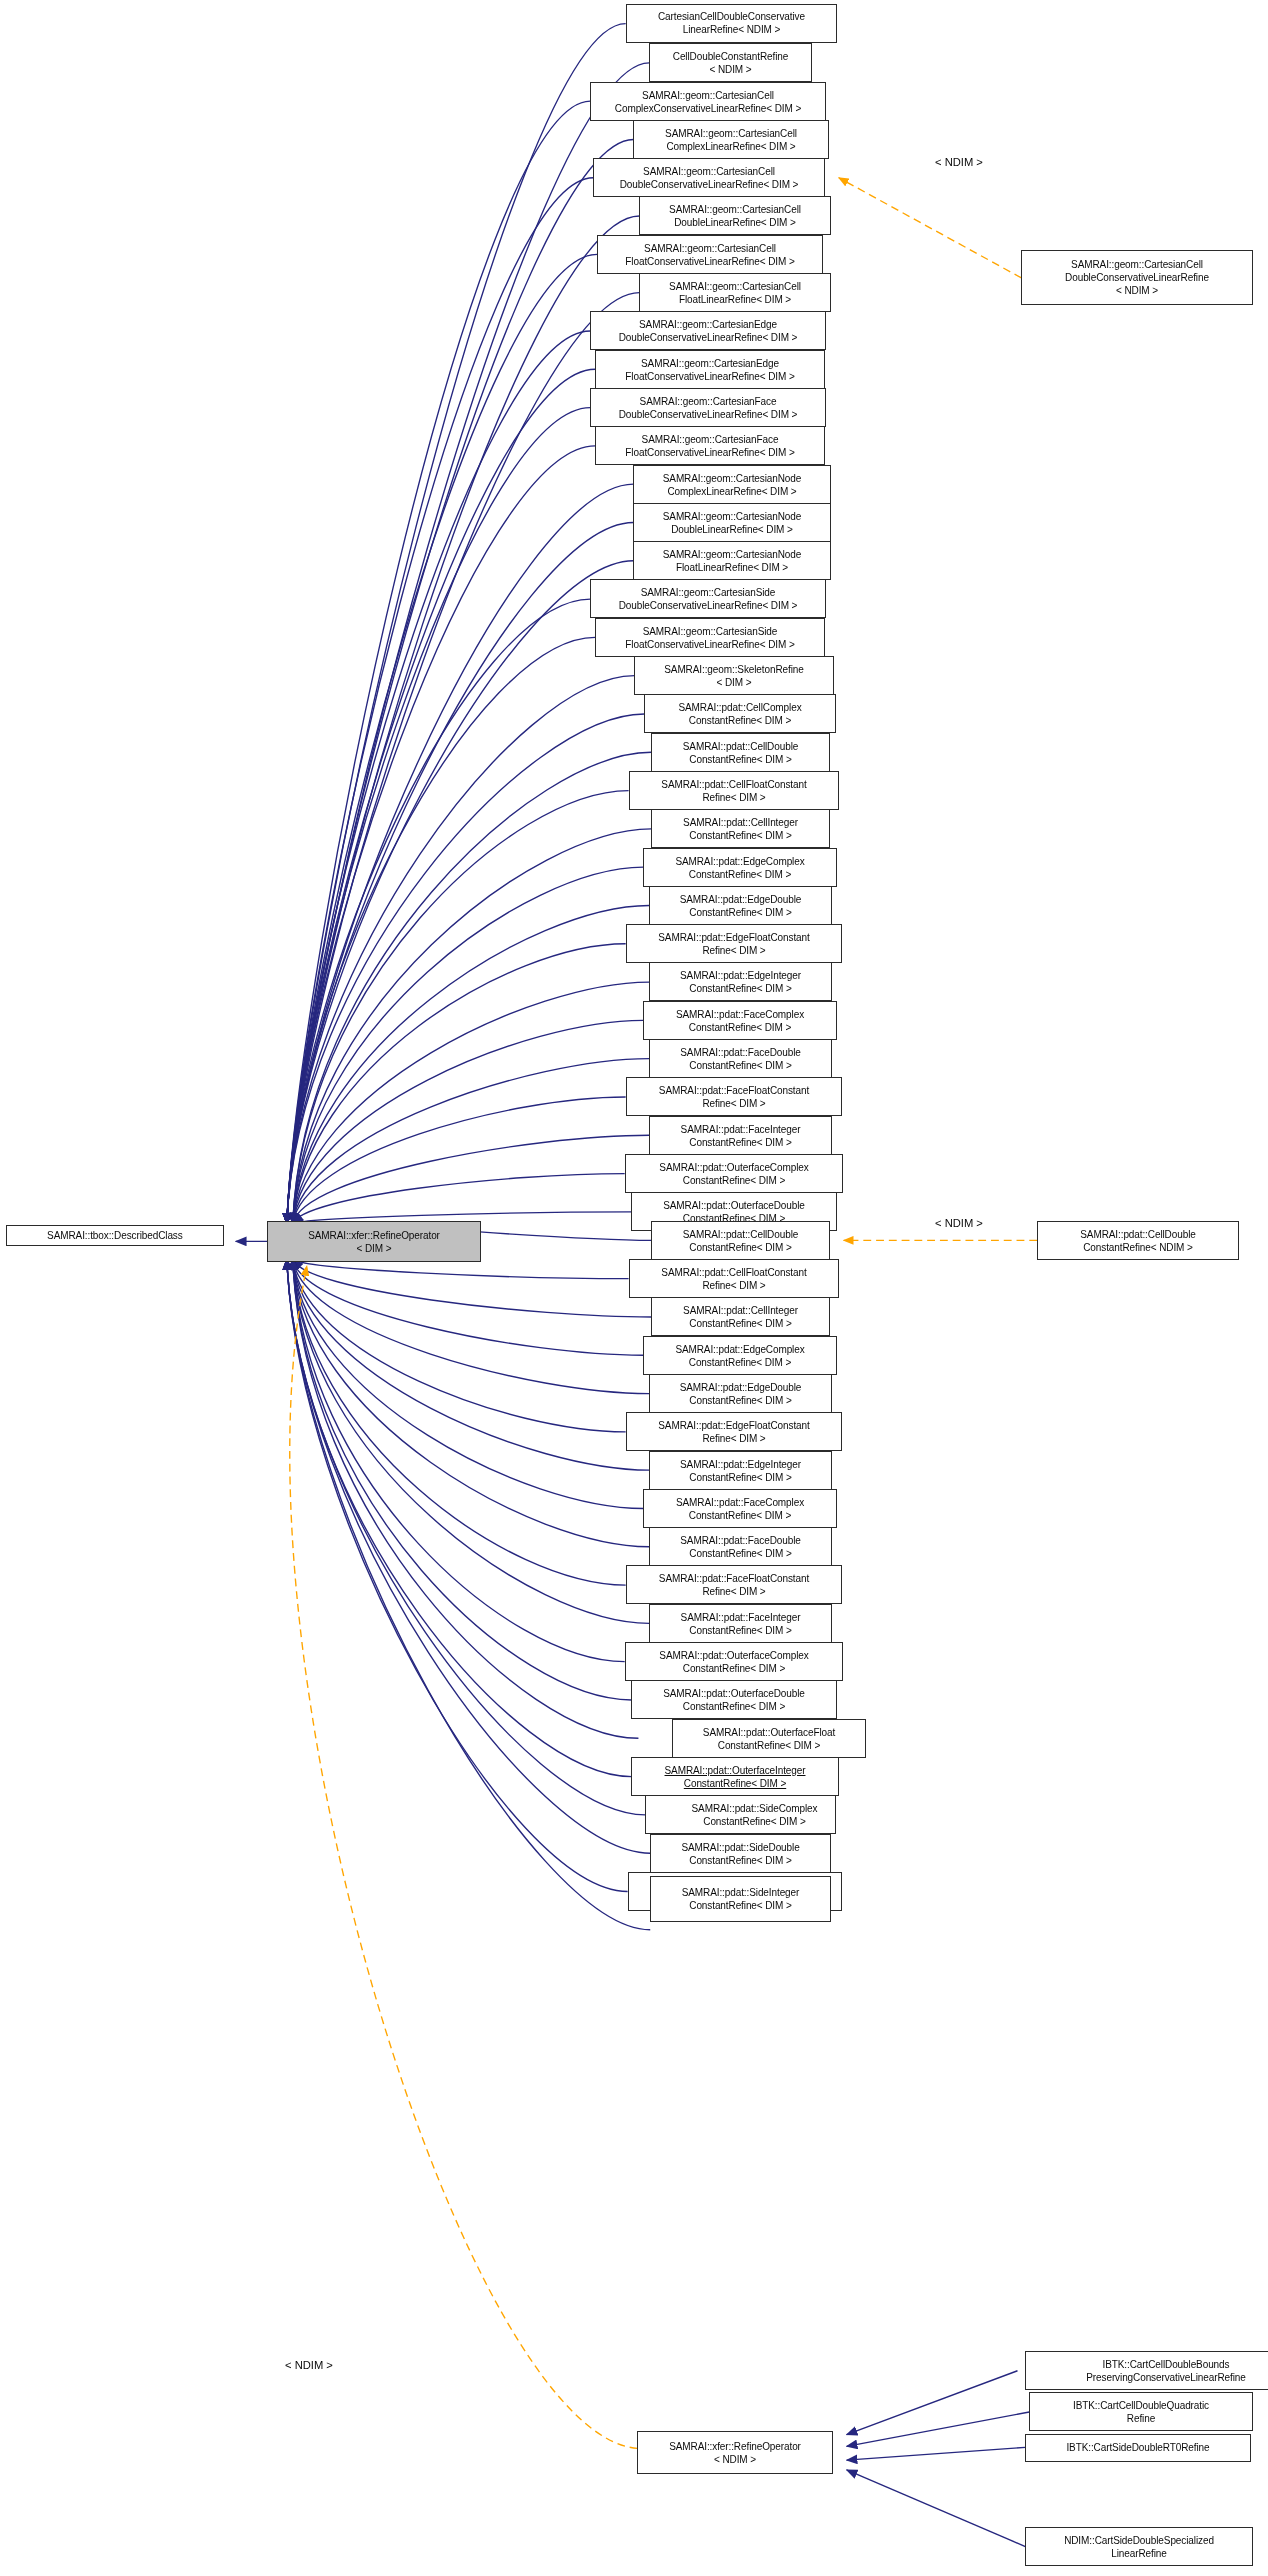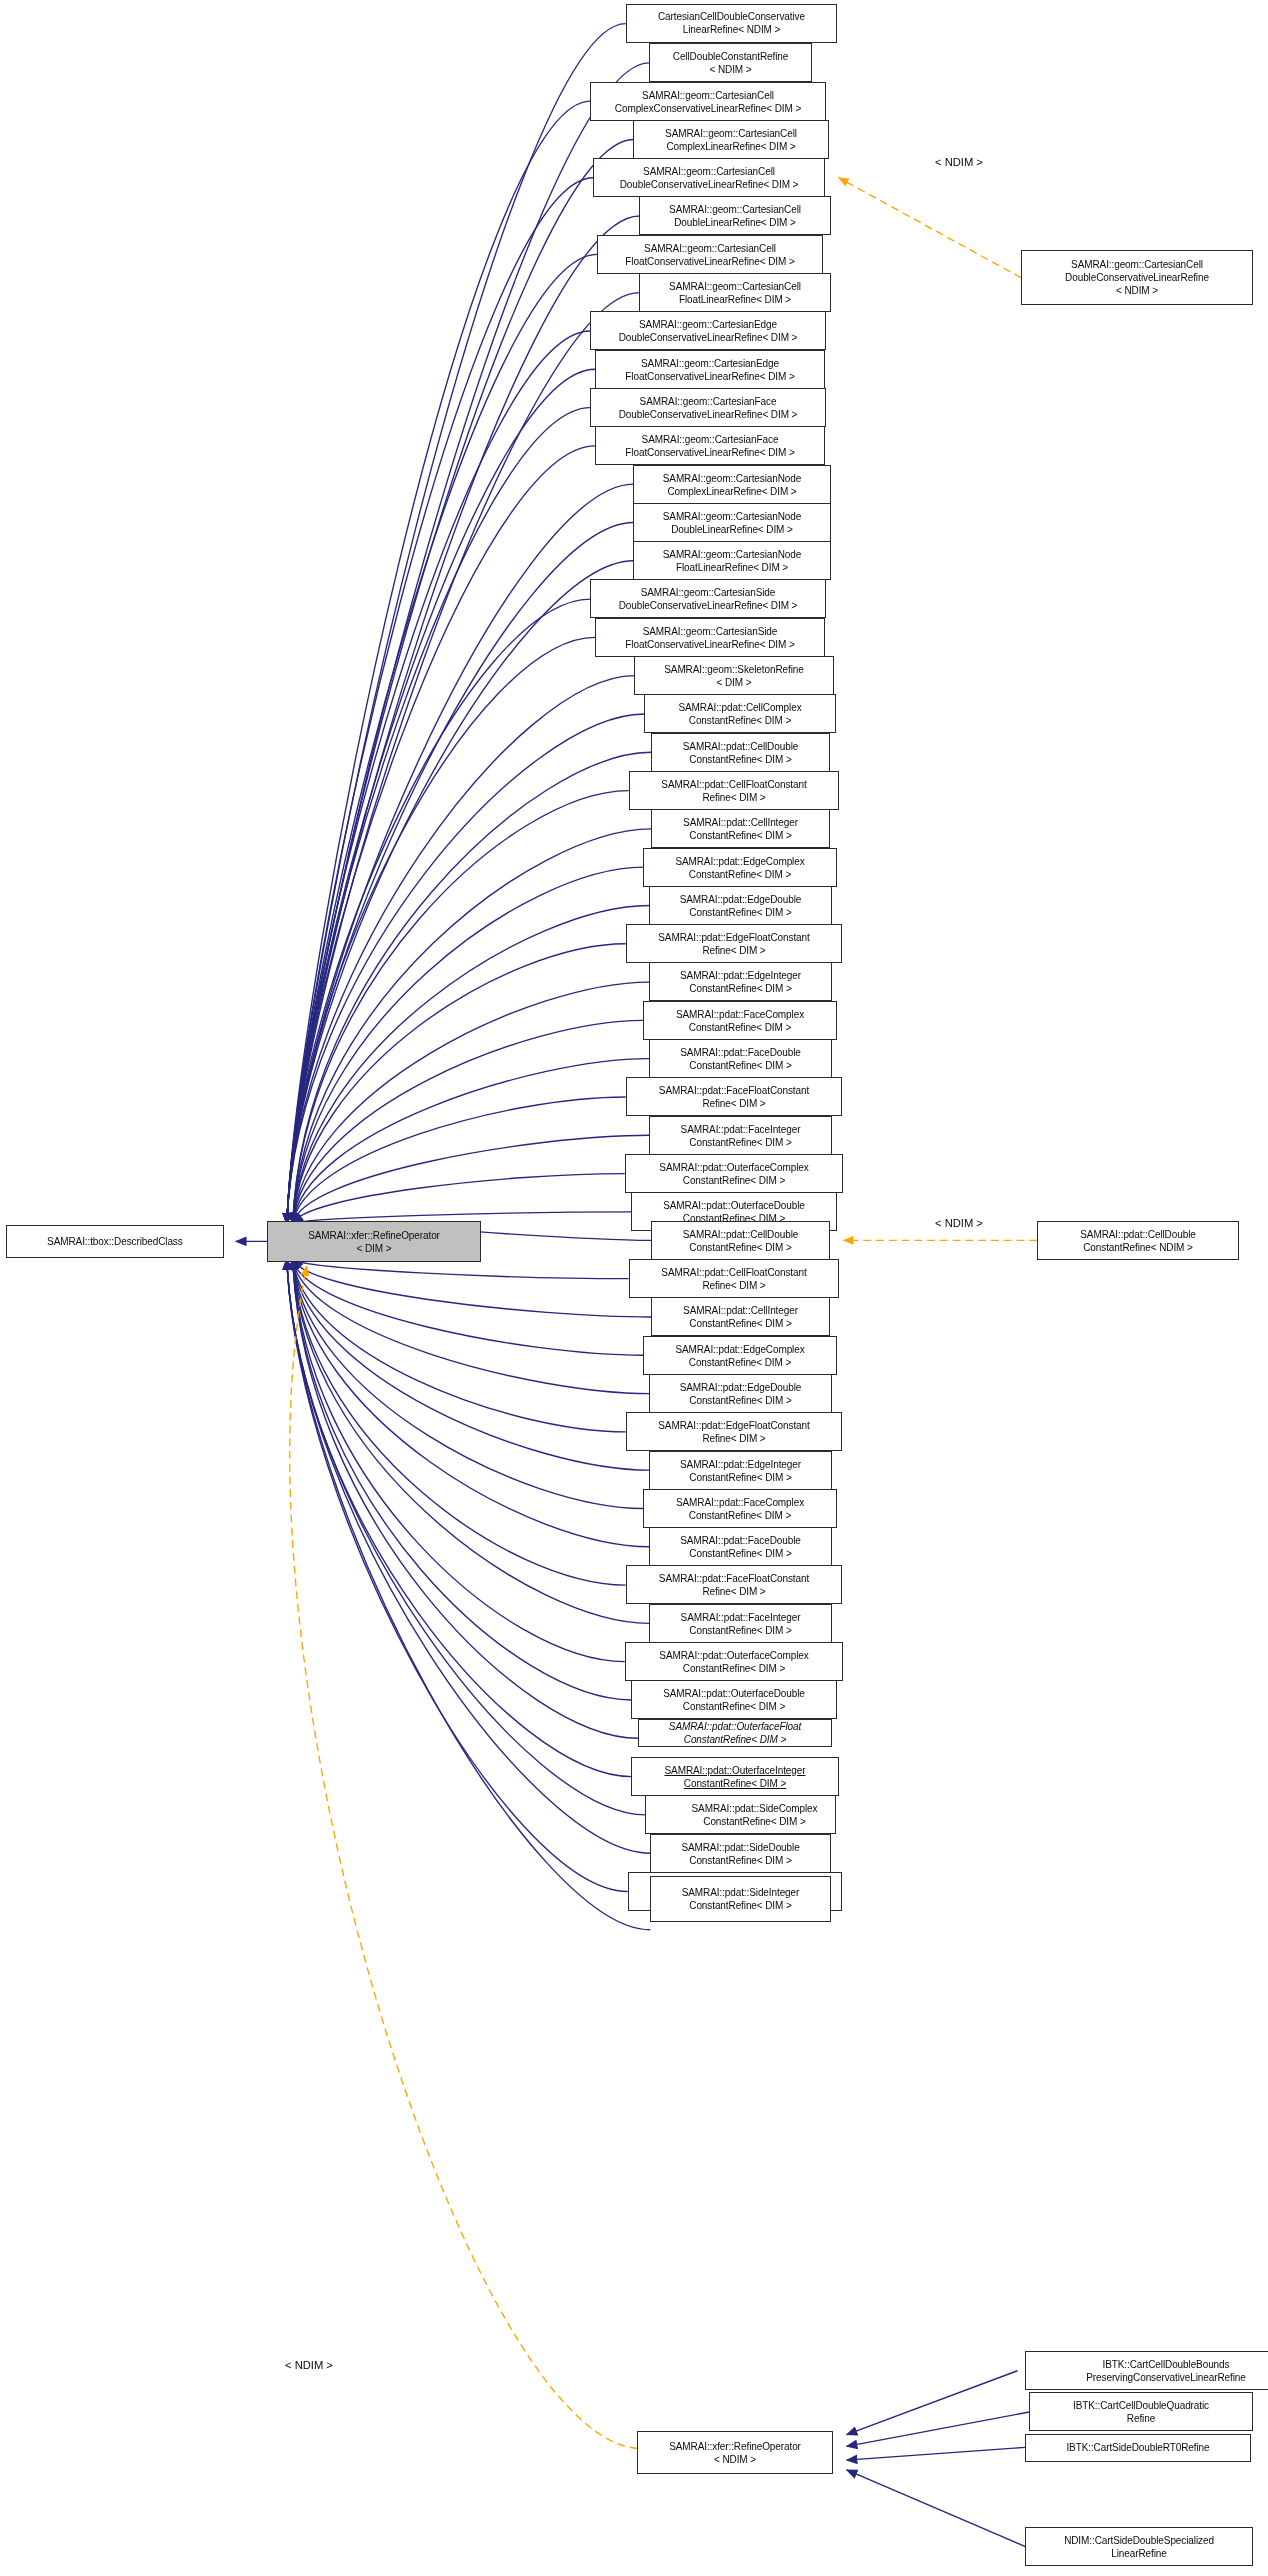--- a/index.html
+++ b/index.html
@@ -87,21 +87,21 @@
         <path d="M 662 1965 C 542 1965 302 1542 292 1282" fill="none" stroke="#26277f" stroke-width="1.4" marker-end="url(#arrowBlue)"></path>
         <path d="M 1040 283 L 854 181" fill="none" stroke="#ffa500" stroke-width="1.4" stroke-dasharray="8,5" marker-end="url(#arrowOrange)"></path>
         <path d="M 1056 1263 L 859 1263" fill="none" stroke="#ffa500" stroke-width="1.4" stroke-dasharray="8,5" marker-end="url(#arrowOrange)"></path>
         <path d="M 649 2493 C 479 2481 227 1703 312 1291" fill="none" stroke="#ffa500" stroke-width="1.4" stroke-dasharray="8,5" marker-end="url(#arrowUp)"></path>
         <path d="M 1036 2414 L 862 2479" fill="none" stroke="#26277f" stroke-width="1.4" marker-end="url(#arrowBlueL)"></path>
         <path d="M 1048 2456 L 862 2491" fill="none" stroke="#26277f" stroke-width="1.4" marker-end="url(#arrowBlueL)"></path>
         <path d="M 1044 2492 L 862 2505" fill="none" stroke="#26277f" stroke-width="1.4" marker-end="url(#arrowBlueL)"></path>
         <path d="M 1044 2593 L 862 2515" fill="none" stroke="#26277f" stroke-width="1.4" marker-end="url(#arrowBlueL)"></path>
       </g>
   </svg>
-<div class="node" style="left: 5.9px; top: 1225px; width: 218px; height: 33px;">
+<div class="node" style="left: 5.9px; top: 1225px; width: 218px; height: 21px;">
       <span class="lbl">SAMRAI::tbox::DescribedClass</span>
     </div>
     <div class="node" style="left: 626px; top: 3.9px; width: 211px; height: 39px;">
       <span class="lbl">CartesianCellDoubleConservative
 LinearRefine&lt; NDIM &gt;</span>
     </div>
     <div class="node" style="left: 649px; top: 43px; width: 163px; height: 39px;">
       <span class="lbl">CellDoubleConstantRefine
 &lt; NDIM &gt;</span>
     </div>
@@ -270,21 +270,21 @@
 ConstantRefine&lt; DIM &gt;</span>
     </div>
     <div class="node" style="left: 625px; top: 1642px; width: 218px; height: 39px;">
       <span class="lbl">SAMRAI::pdat::OuterfaceComplex
 ConstantRefine&lt; DIM &gt;</span>
     </div>
     <div class="node" style="left: 631px; top: 1680px; width: 206px; height: 39px;">
       <span class="lbl">SAMRAI::pdat::OuterfaceDouble
 ConstantRefine&lt; DIM &gt;</span>
     </div>
-    <div class="node" style="left: 638px; top: 1719px; width: 194px; height: 28px; font-style: italic;">
+    <div class="node" style="left: 672px; top: 1719px; width: 194px; height: 39px;">
       <span class="lbl">SAMRAI::pdat::OuterfaceFloat
 ConstantRefine&lt; DIM &gt;</span>
     </div>
     <div class="node" style="left: 631px; top: 1757px; width: 208px; height: 39px; text-decoration: underline;">
       <span class="lbl">SAMRAI::pdat::OuterfaceInteger
 ConstantRefine&lt; DIM &gt;</span>
     </div>
     <div class="node" style="left: 645px; top: 1795px; width: 191px; height: 39px; padding-left: 28px;">
       <span class="lbl">SAMRAI::pdat::SideComplex
 ConstantRefine&lt; DIM &gt;</span>

